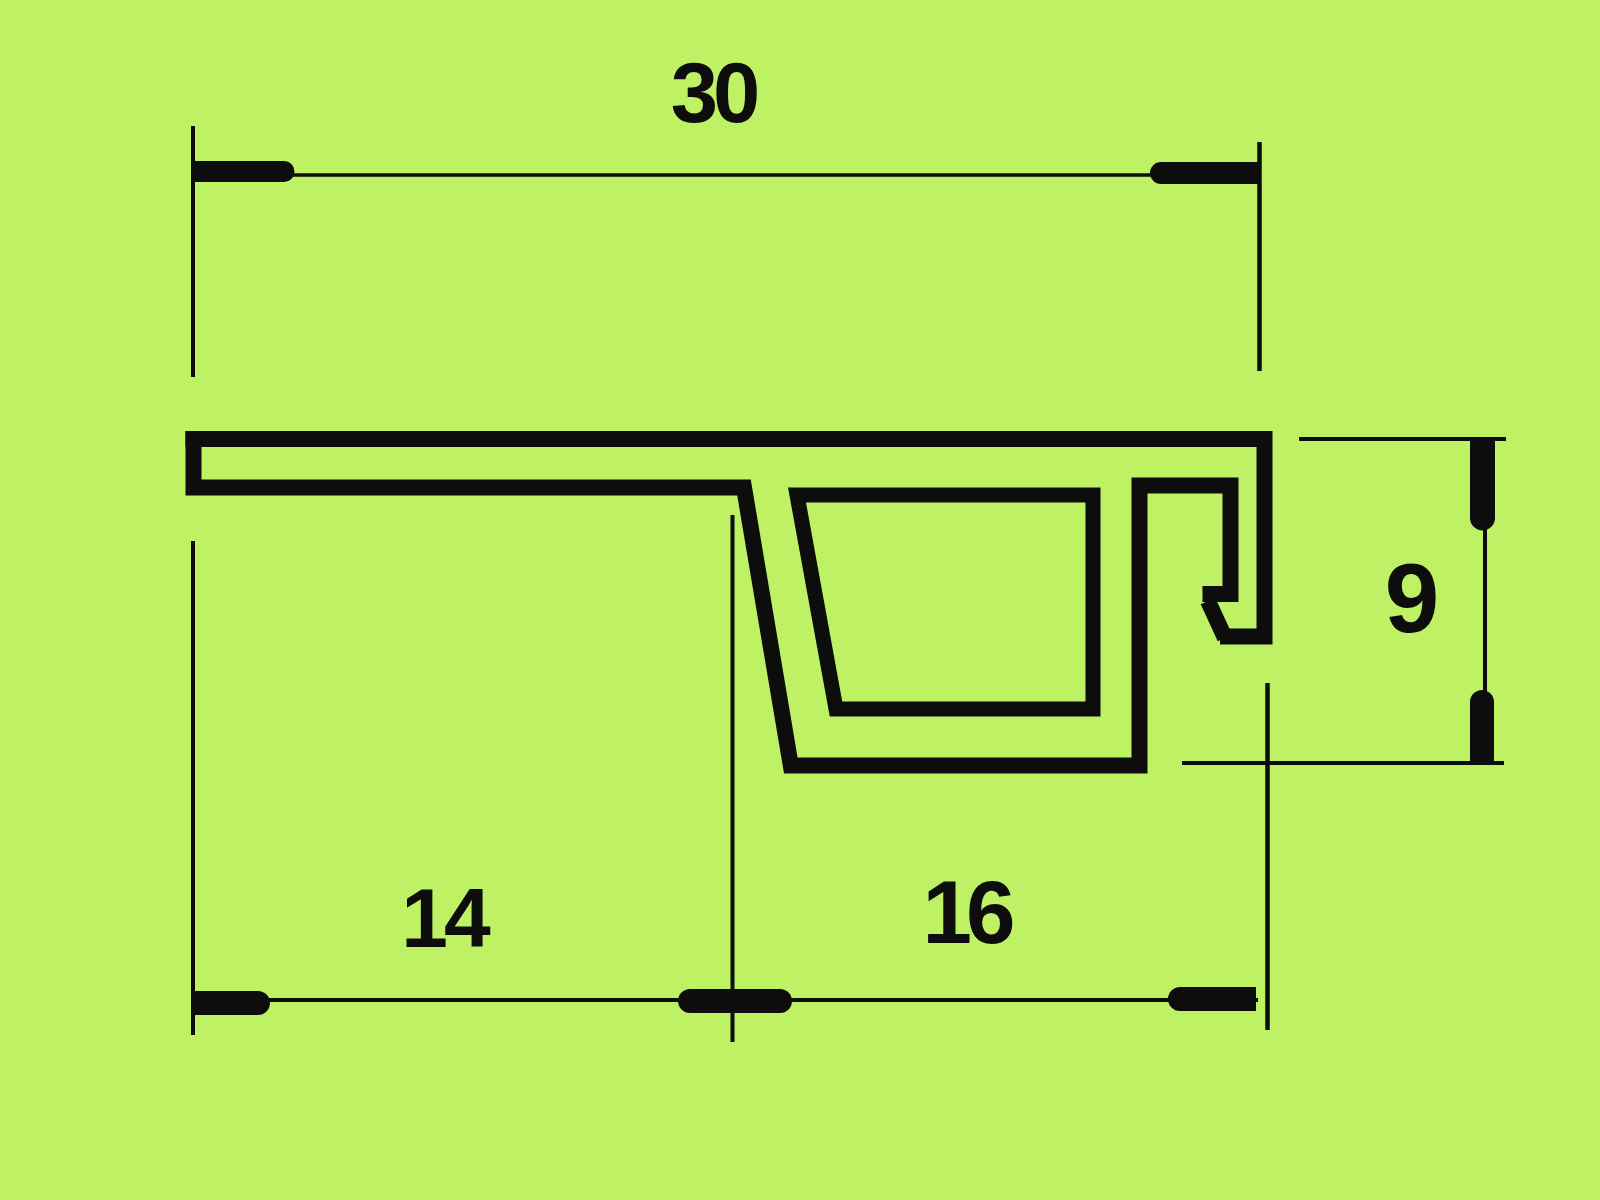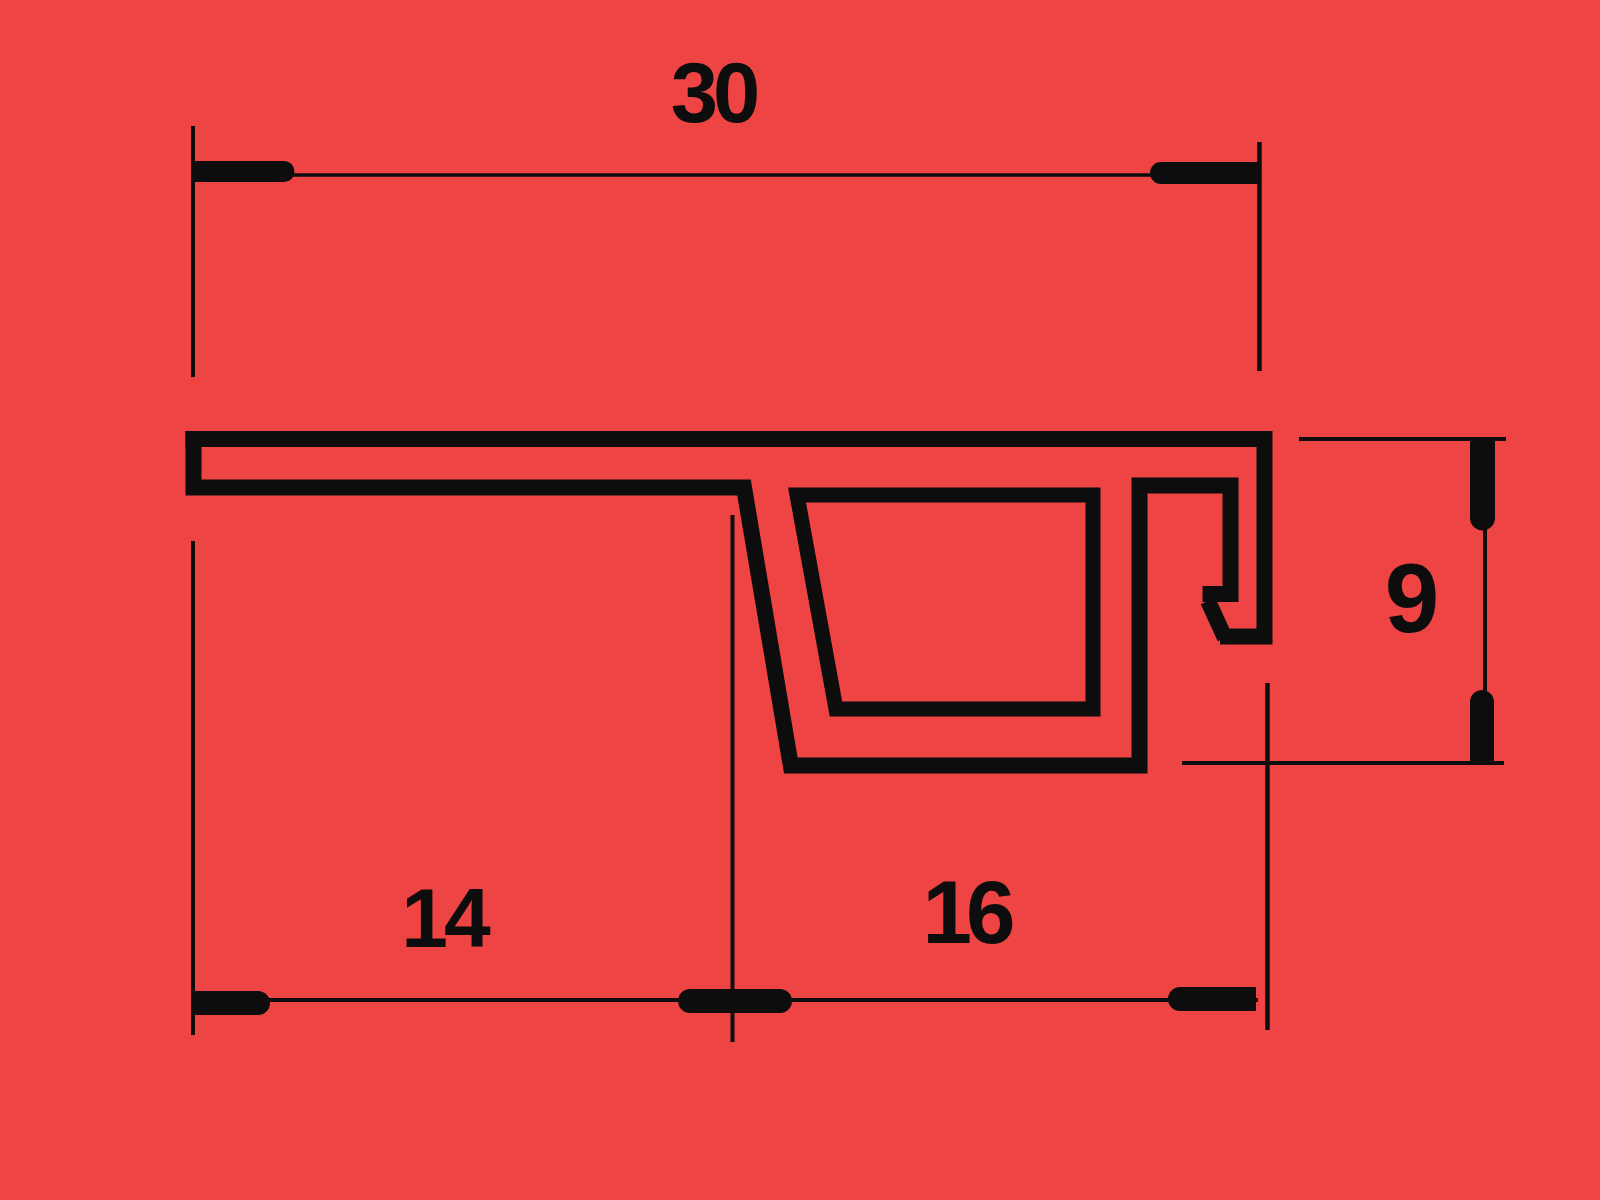--- a/index.html
+++ b/index.html
@@ -1,16 +1,16 @@
 <!DOCTYPE html>
 <html><head>
 <meta charset="utf-8">
 <style>
   html,body{margin:0;padding:0;background:#ffffff;}
-  .stage{width:1600px;height:1200px;position:relative;overflow:hidden;background:#ef4444;}
+  .stage{width:1600px;height:1200px;position:relative;overflow:hidden;background:#bef264;}
   text{font-family:"Liberation Sans", sans-serif;font-weight:bold;fill:#0d0d0d;}
 </style>
 </head>
 <body>
 <div class="stage">
 <svg width="1600" height="1200" viewBox="0 0 1600 1200" xmlns="http://www.w3.org/2000/svg">
   <g stroke="#0d0d0d" fill="none">
 
     <path d="M185.5,439 L1264.5,439 L1264.5,636.5 L1220,636.5" stroke-width="16" stroke-linejoin="miter"></path>
 

